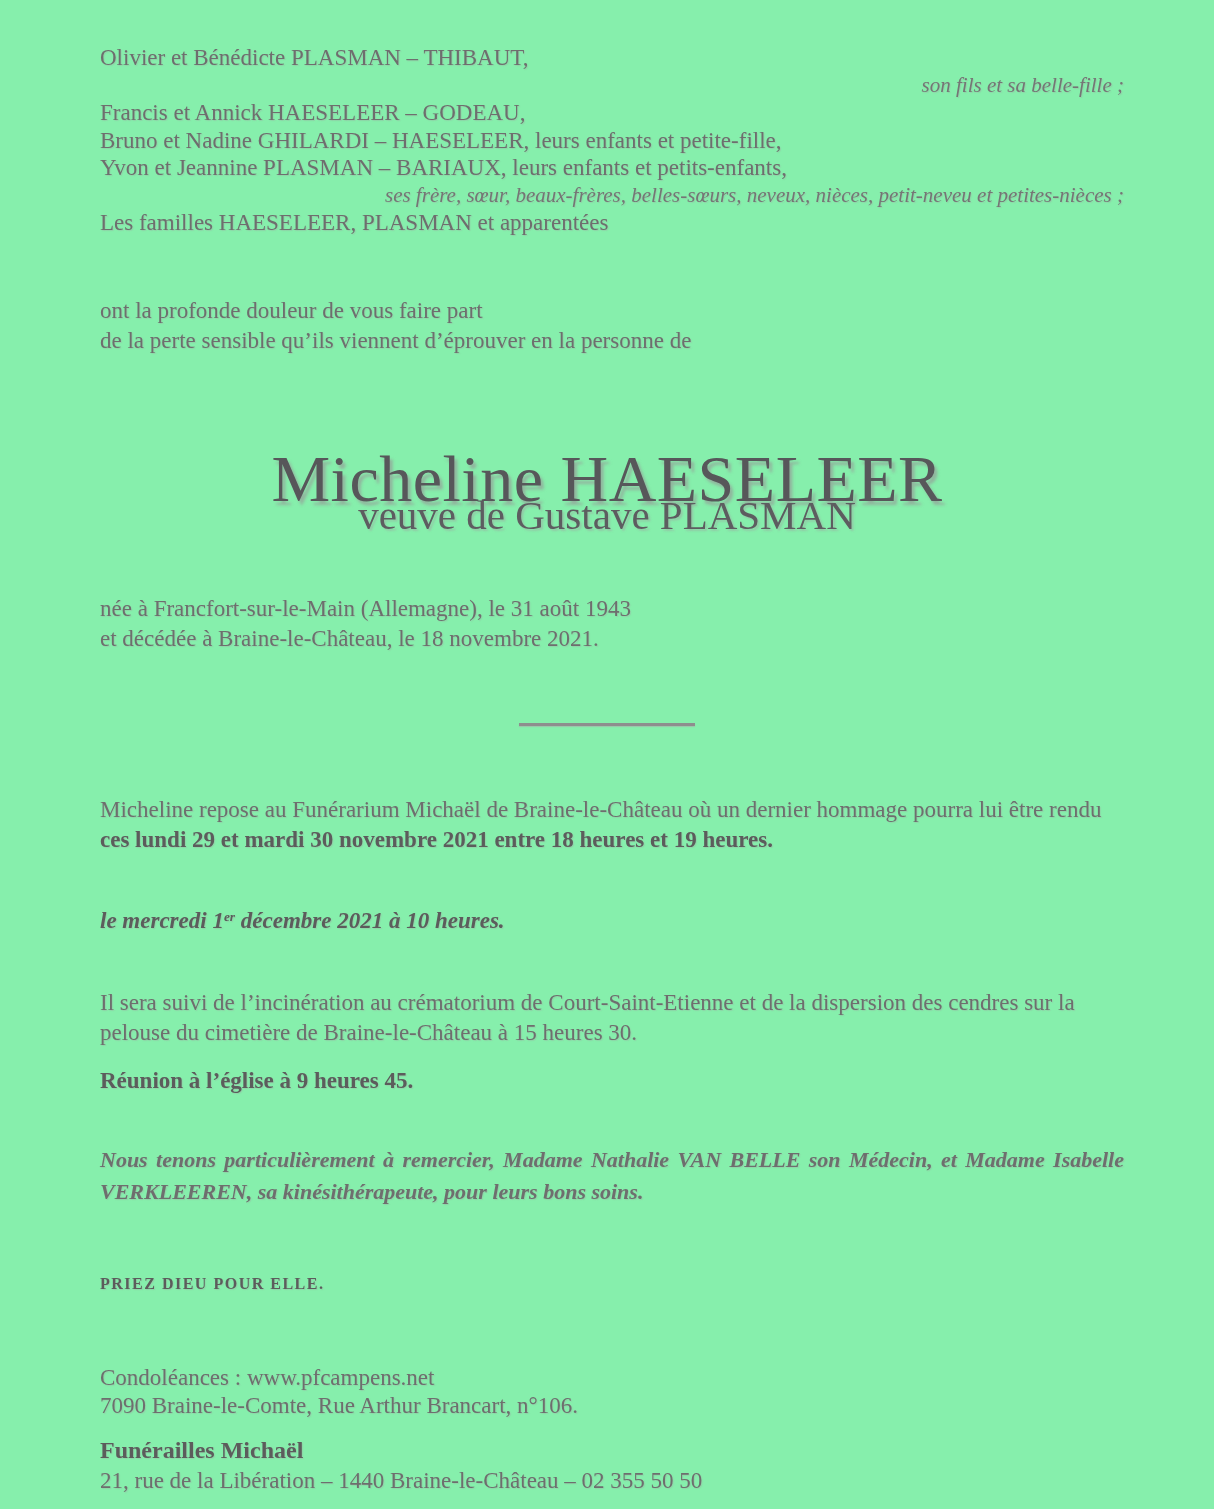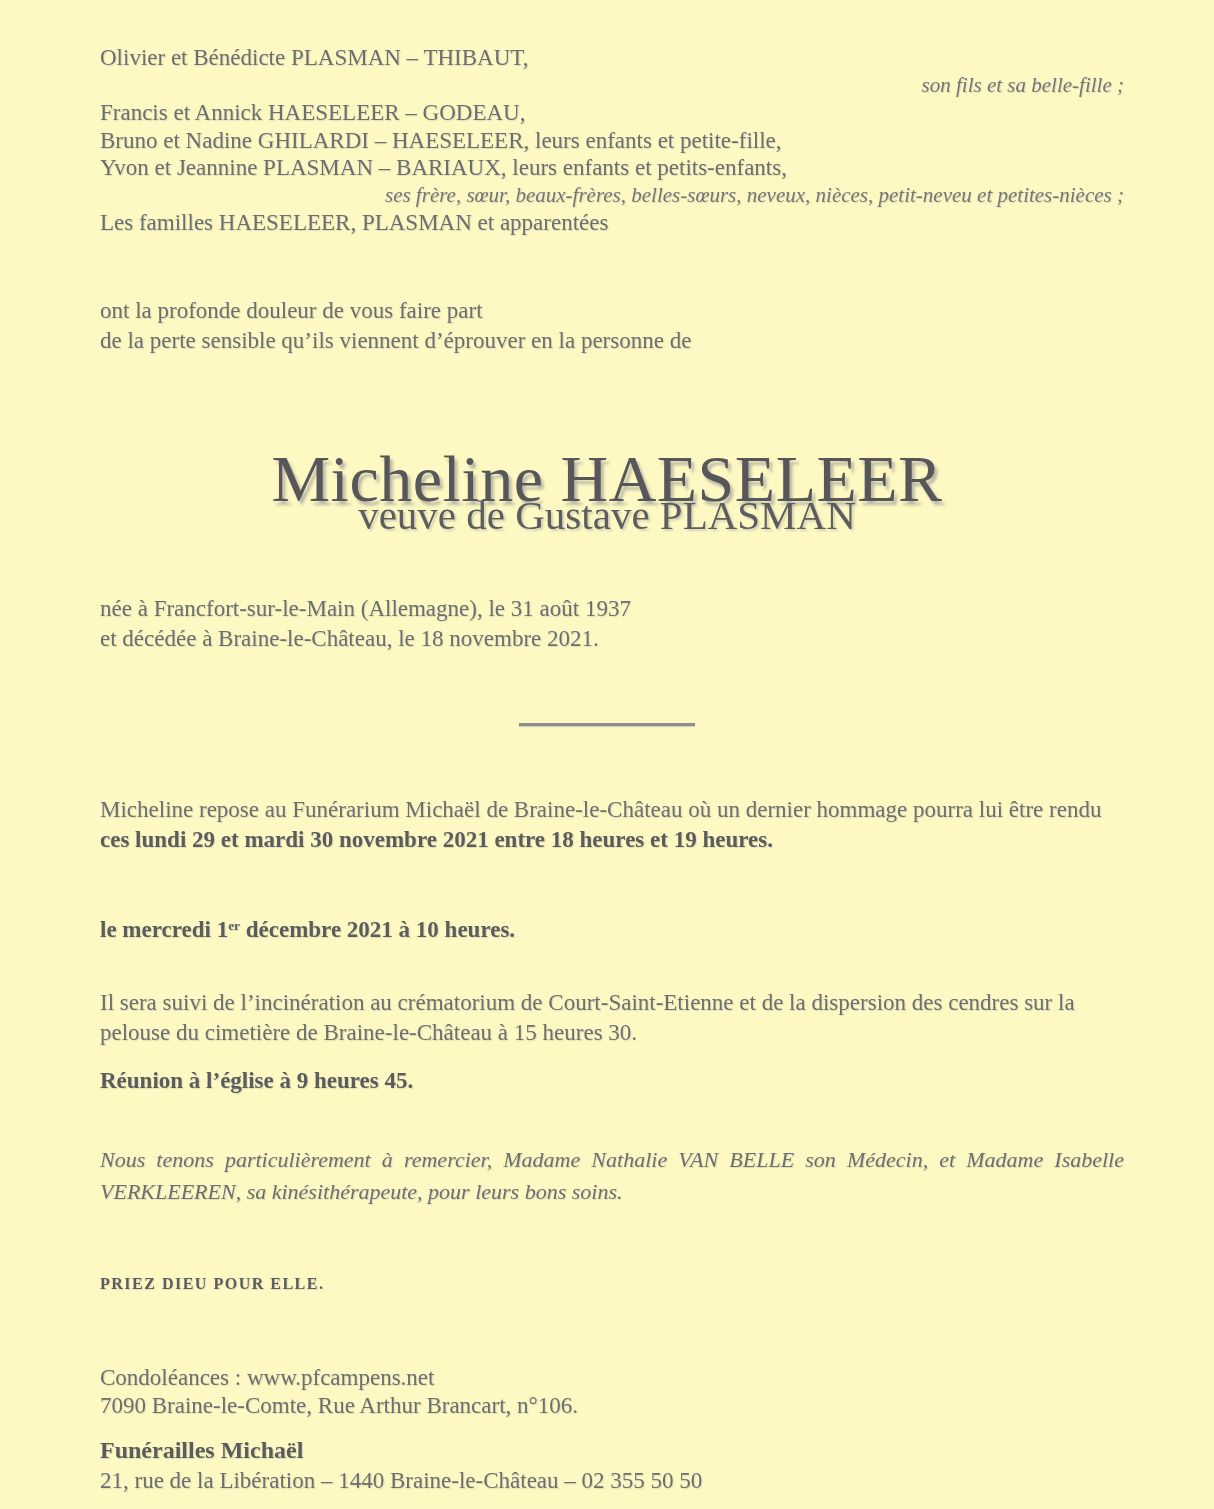--- a/index.html
+++ b/index.html
@@ -5,21 +5,21 @@
   html, body {
     margin: 0;
     padding: 0;
     background: #ffffff;
   }
   .page {
     position: relative;
     width: 1214px;
     height: 1509px;
     margin: 0 auto;
-    background: #fef9c3;
+    background: #86efac;
     font-family: "Liberation Serif", "DejaVu Serif", serif;
     color: #6e6e6e;
     font-size: 23px;
     overflow: hidden;
   }
   .block { position: absolute; left: 100px; right: 90px; }
   .l { line-height: 27.5px; text-shadow: 1px 1px 1px rgba(160,160,160,0.35); }
   .left  { text-align: left; }
   .right { text-align: right; }
   .center { text-align: left; }
@@ -48,27 +48,27 @@
   }
   .divider {
     position: absolute;
     top: 723px;
     left: 519px;
     width: 176px;
     height: 3px;
     background: #8e8e8e;
     box-shadow: 0 1px 1px rgba(170,170,170,0.6);
   }
-  .service-gap { margin-top: 12px; }
+  .service-gap { margin-top: 3px; font-style: italic; }
   sup.ord { font-size: 0.58em; vertical-align: 0.5em; line-height: 0; }
   .justify-full {
     text-align: justify;
     text-align-last: justify;
   }
-  .thanks .l { line-height: 32px; font-size: 22px; }
+  .thanks .l { line-height: 32px; font-size: 22px; font-weight: bold; }
   .priez {
     font-size: 16px;
     letter-spacing: 1.5px;
   }
   .fh-name { font-size: 24px; font-weight: bold; color: #5c5c5c; }
 </style>
 </head>
 <body>
 
 <div class="page">
@@ -85,21 +85,21 @@
 
   <div class="block lh30" style="top:296px">
     <div class="l center">ont la profonde douleur de vous faire part</div>
     <div class="l center">de la perte sensible qu’ils viennent d’éprouver en la personne de</div>
   </div>
 
   <div class="title">Micheline HAESELEER</div>
   <div class="subtitle">veuve de Gustave PLASMAN</div>
 
   <div class="block lh30" style="top:594px">
-    <div class="l center">née à Francfort-sur-le-Main (Allemagne), le 31 août 1937</div>
+    <div class="l center">née à Francfort-sur-le-Main (Allemagne), le 31 août 1943</div>
     <div class="l center">et décédée à Braine-le-Château, le 18 novembre 2021.</div>
   </div>
 
   <div class="divider"></div>
 
   <div class="block lh30" style="top:795px">
     <div class="l center">Micheline repose au Funérarium Michaël de Braine-le-Château où un dernier hommage pourra lui être rendu</div>
     <div class="l center bold">ces lundi 29 et mardi 30 novembre 2021 entre 18 heures et 19 heures.</div>
   </div>
 

